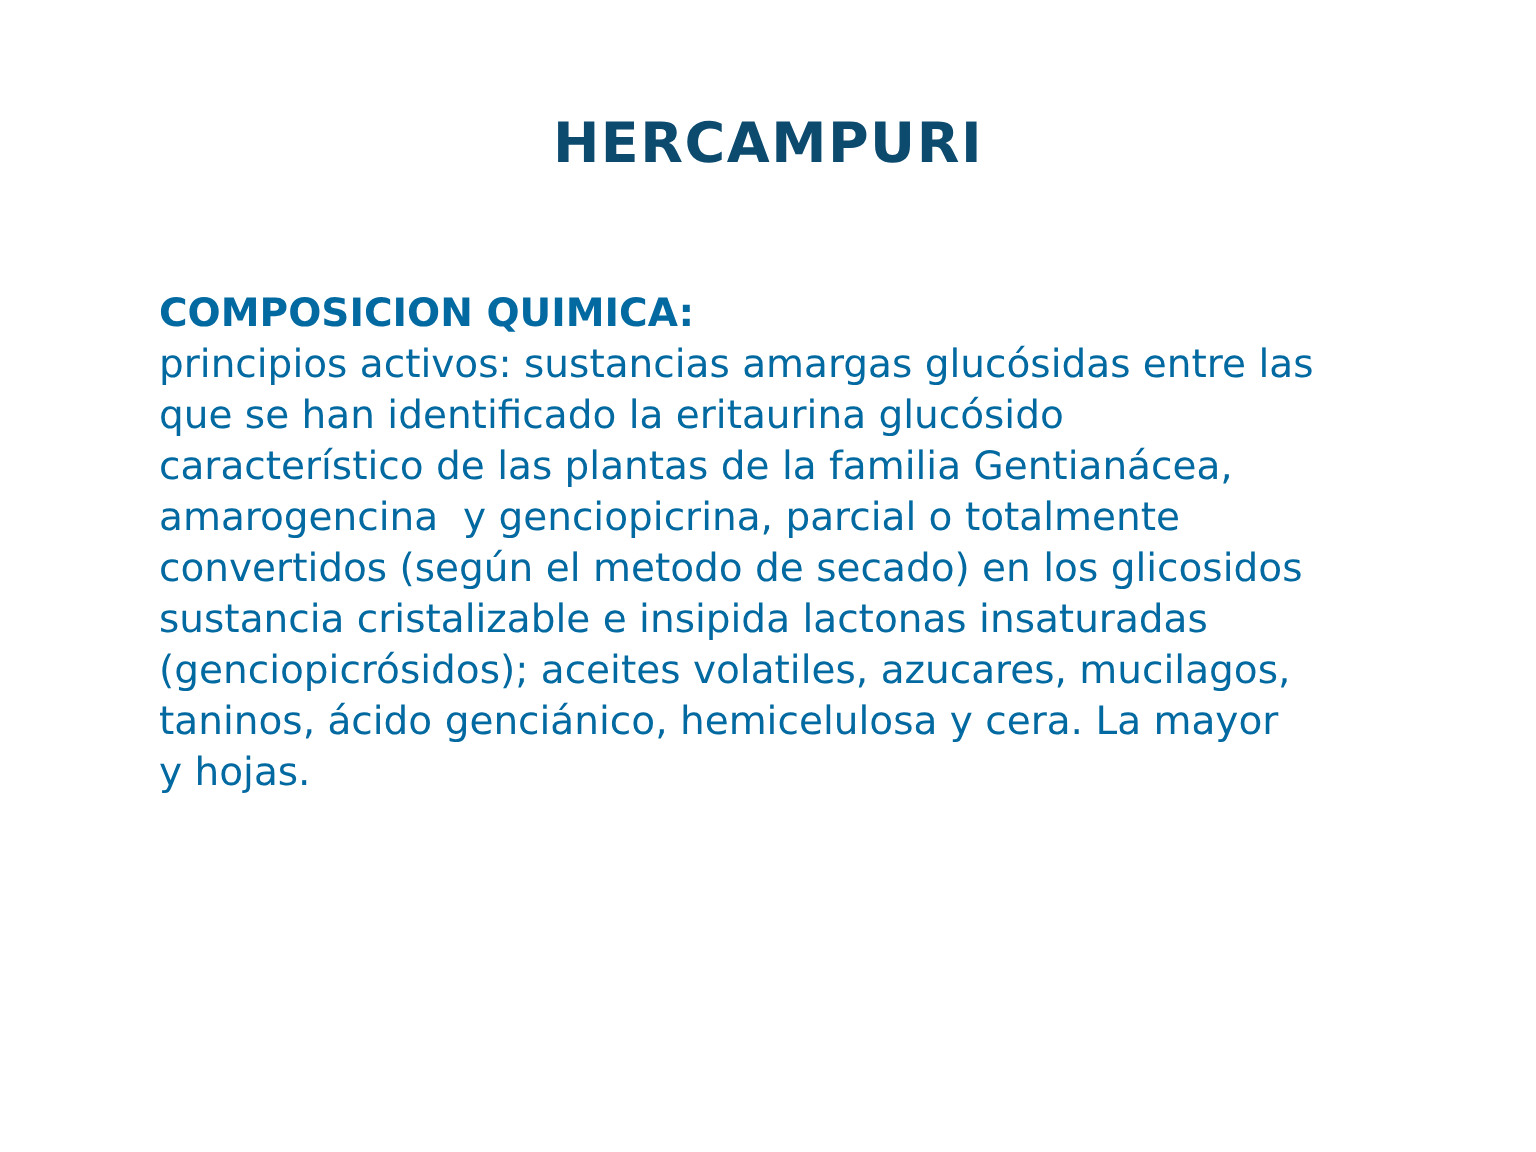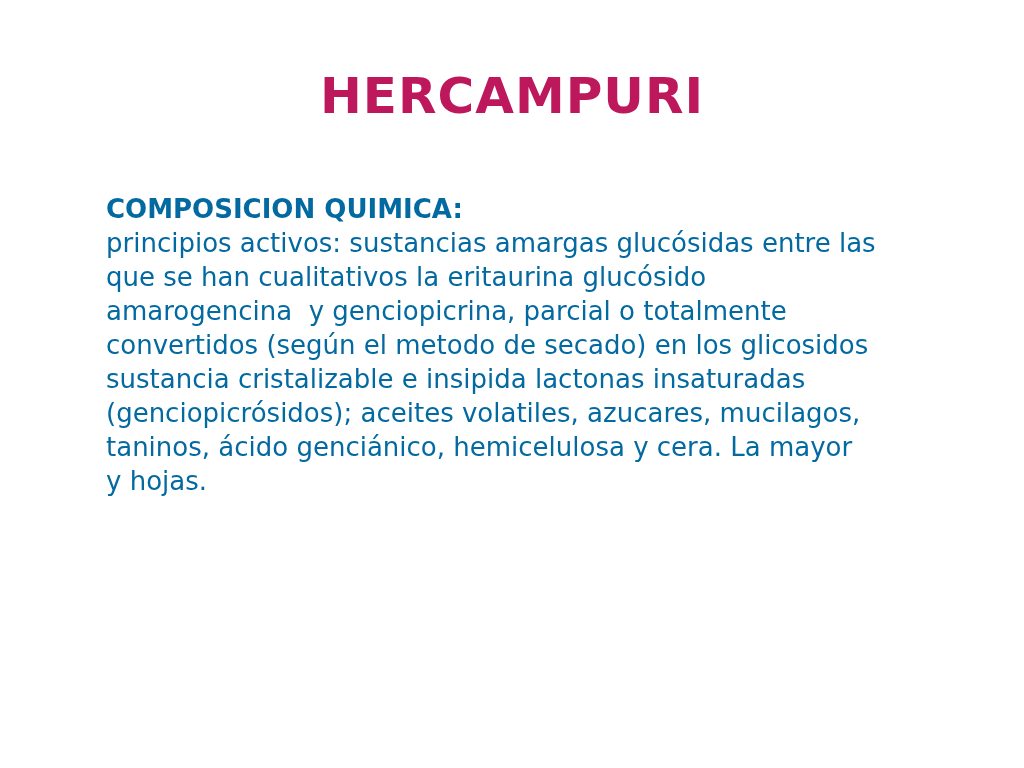--- a/index.html
+++ b/index.html
@@ -20,25 +20,25 @@
     height: 768px;
     background: #ffffff;
   }
   .slide-title {
     position: absolute;
     top: 74px;
     left: 0;
     width: 1024px;
     margin: 0;
     text-align: center;
-    font-size: 50px;
+    font-size: 37px;
     font-weight: bold;
     letter-spacing: 1px;
     line-height: 44px;
-    color: #be185d;
+    color: #0c4a6e;
   }
   .body-block {
     position: absolute;
     top: 192px;
     left: 106px;
     width: 880px;
   }
   .line {
     font-size: 26px;
     line-height: 34px;
@@ -52,21 +52,22 @@
 </head>
 <body>
 
 <div class="slide">
 
   <h1 class="slide-title">HERCAMPURI</h1>
 
   <div class="body-block">
     <div class="line heading">COMPOSICION QUIMICA:</div>
     <div class="line">principios activos: sustancias amargas glucósidas entre las</div>
-    <div class="line">que se han cualitativos la eritaurina glucósido</div>
+    <div class="line">que se han identificado la eritaurina glucósido</div>
+    <div class="line">característico de las plantas de la familia Gentianácea,</div>
     <div class="line">amarogencina  y genciopicrina, parcial o totalmente</div>
     <div class="line">convertidos (según el metodo de secado) en los glicosidos</div>
     <div class="line">sustancia cristalizable e insipida lactonas insaturadas</div>
     <div class="line">(genciopicrósidos); aceites volatiles, azucares, mucilagos,</div>
     <div class="line">taninos, ácido genciánico, hemicelulosa y cera. La mayor</div>
     <div class="line">y hojas.</div>
   </div>
 
 </div>
 

